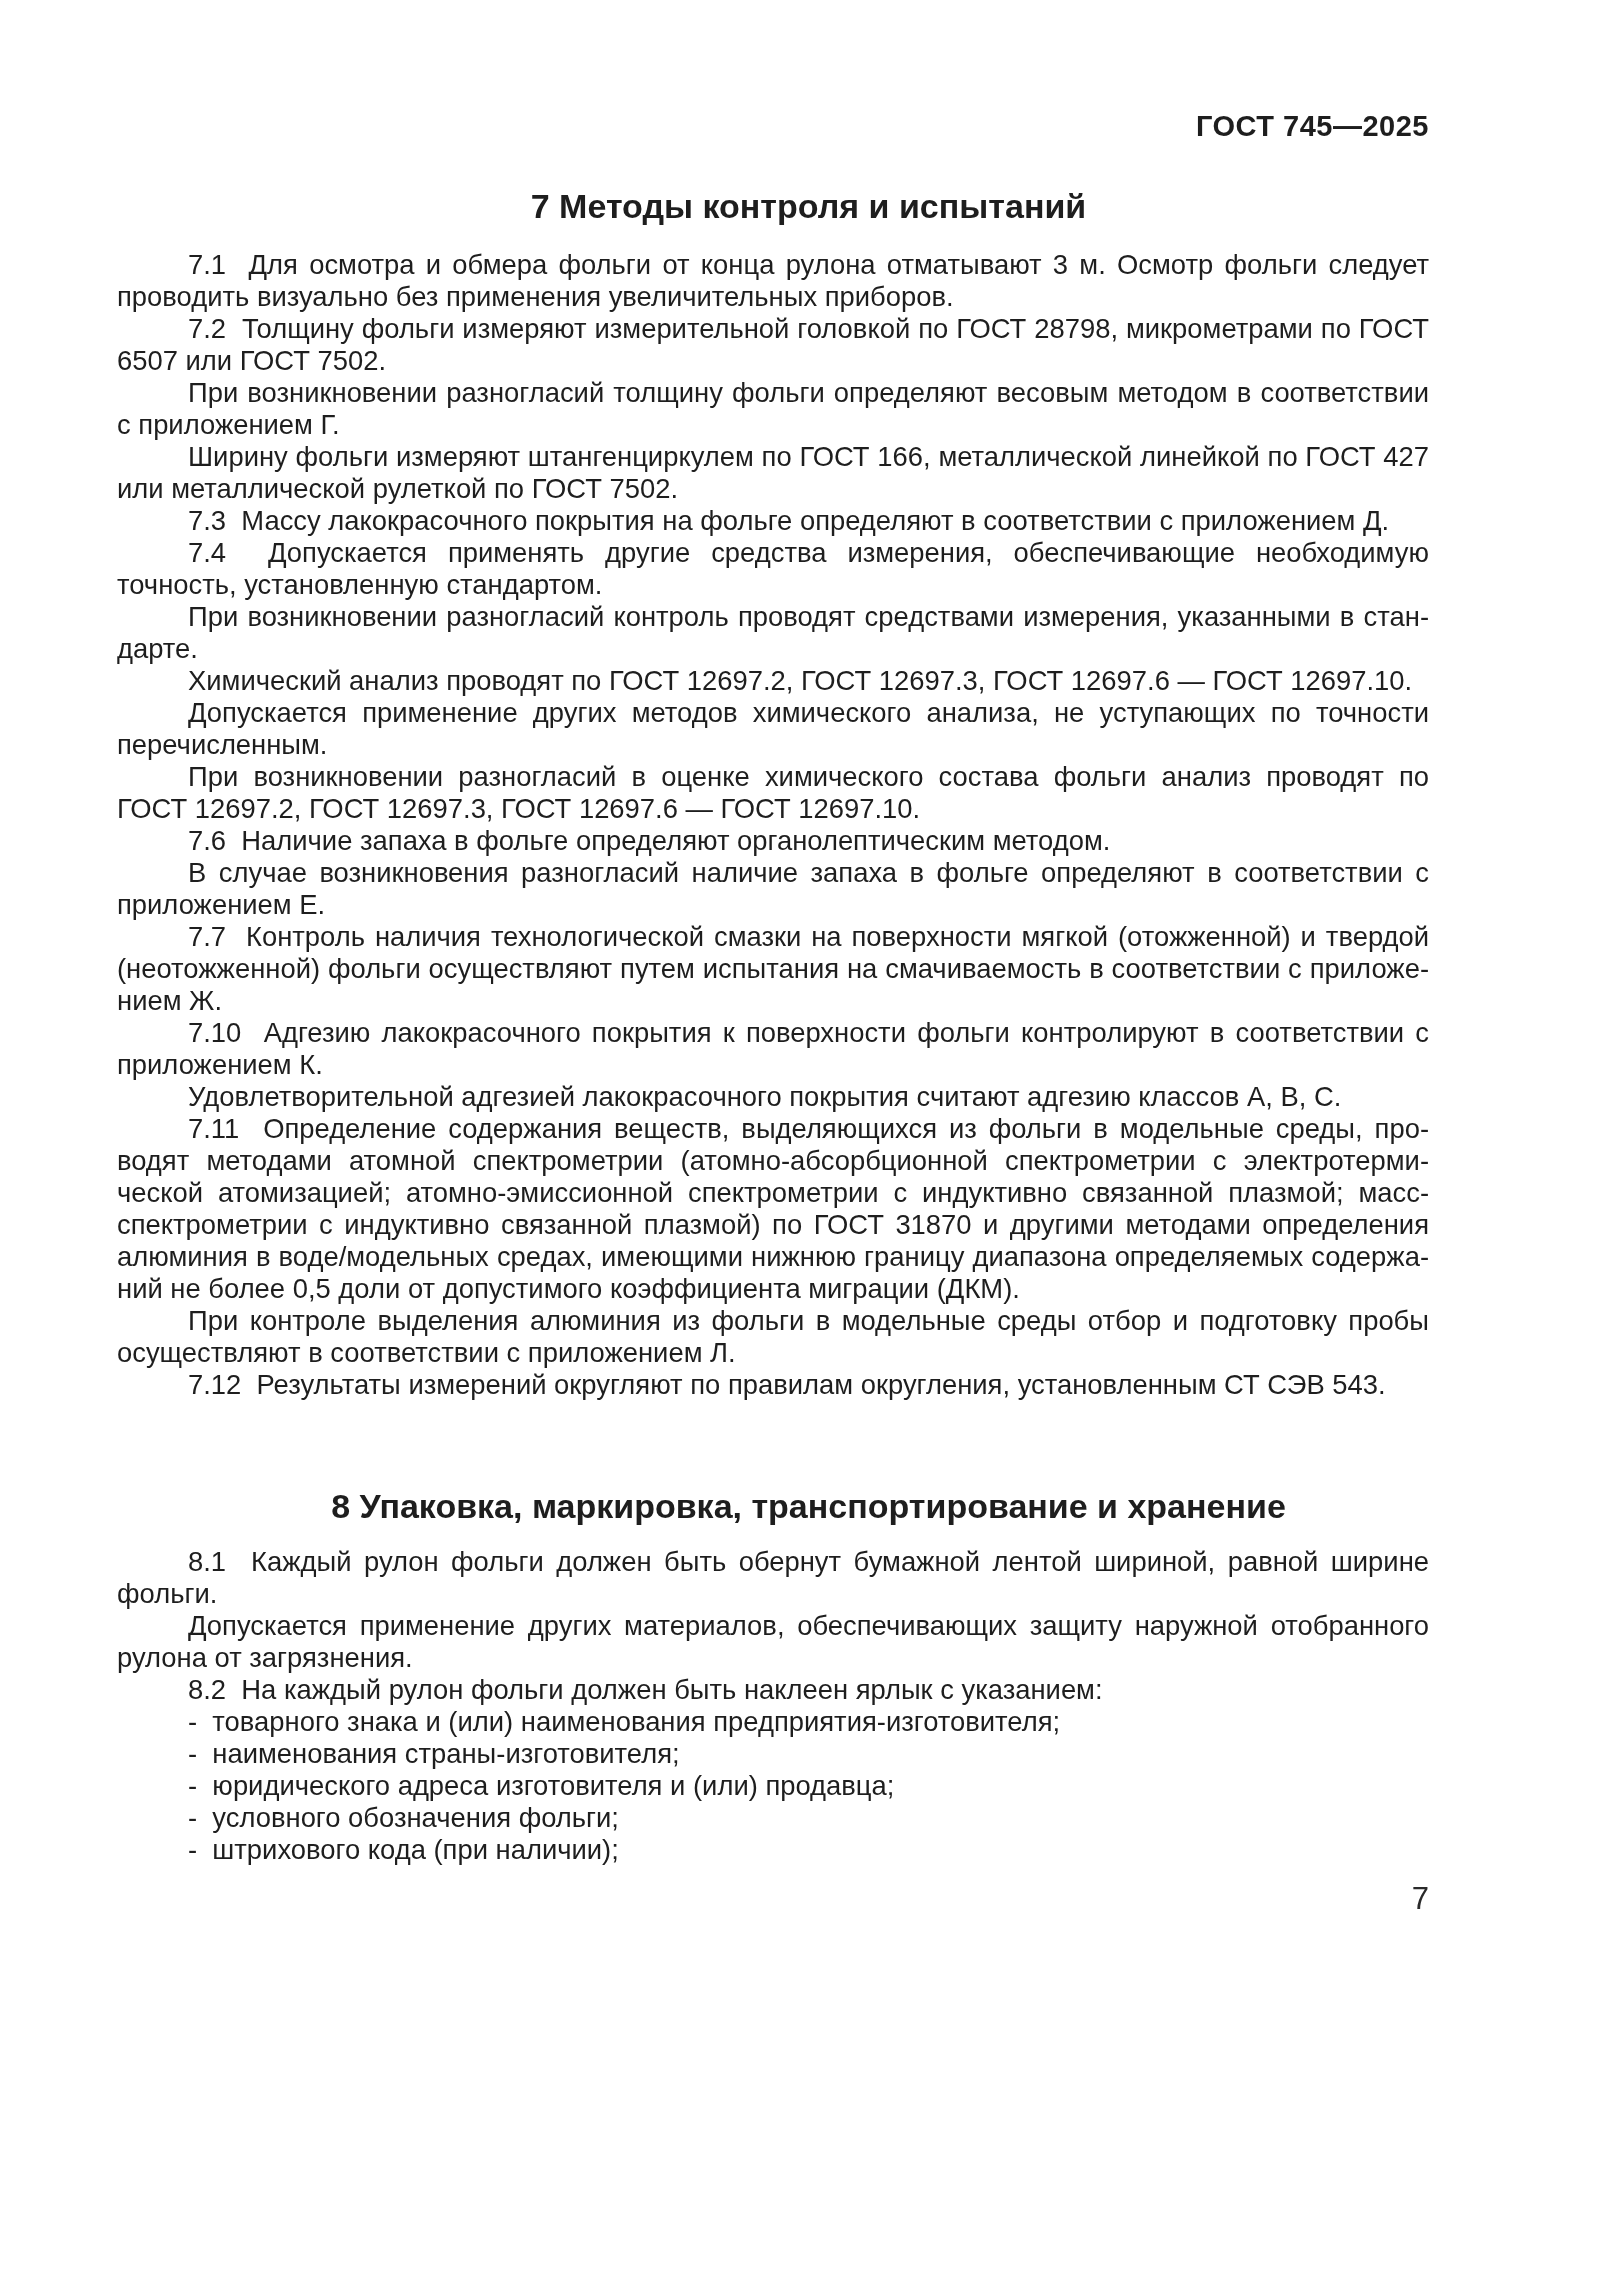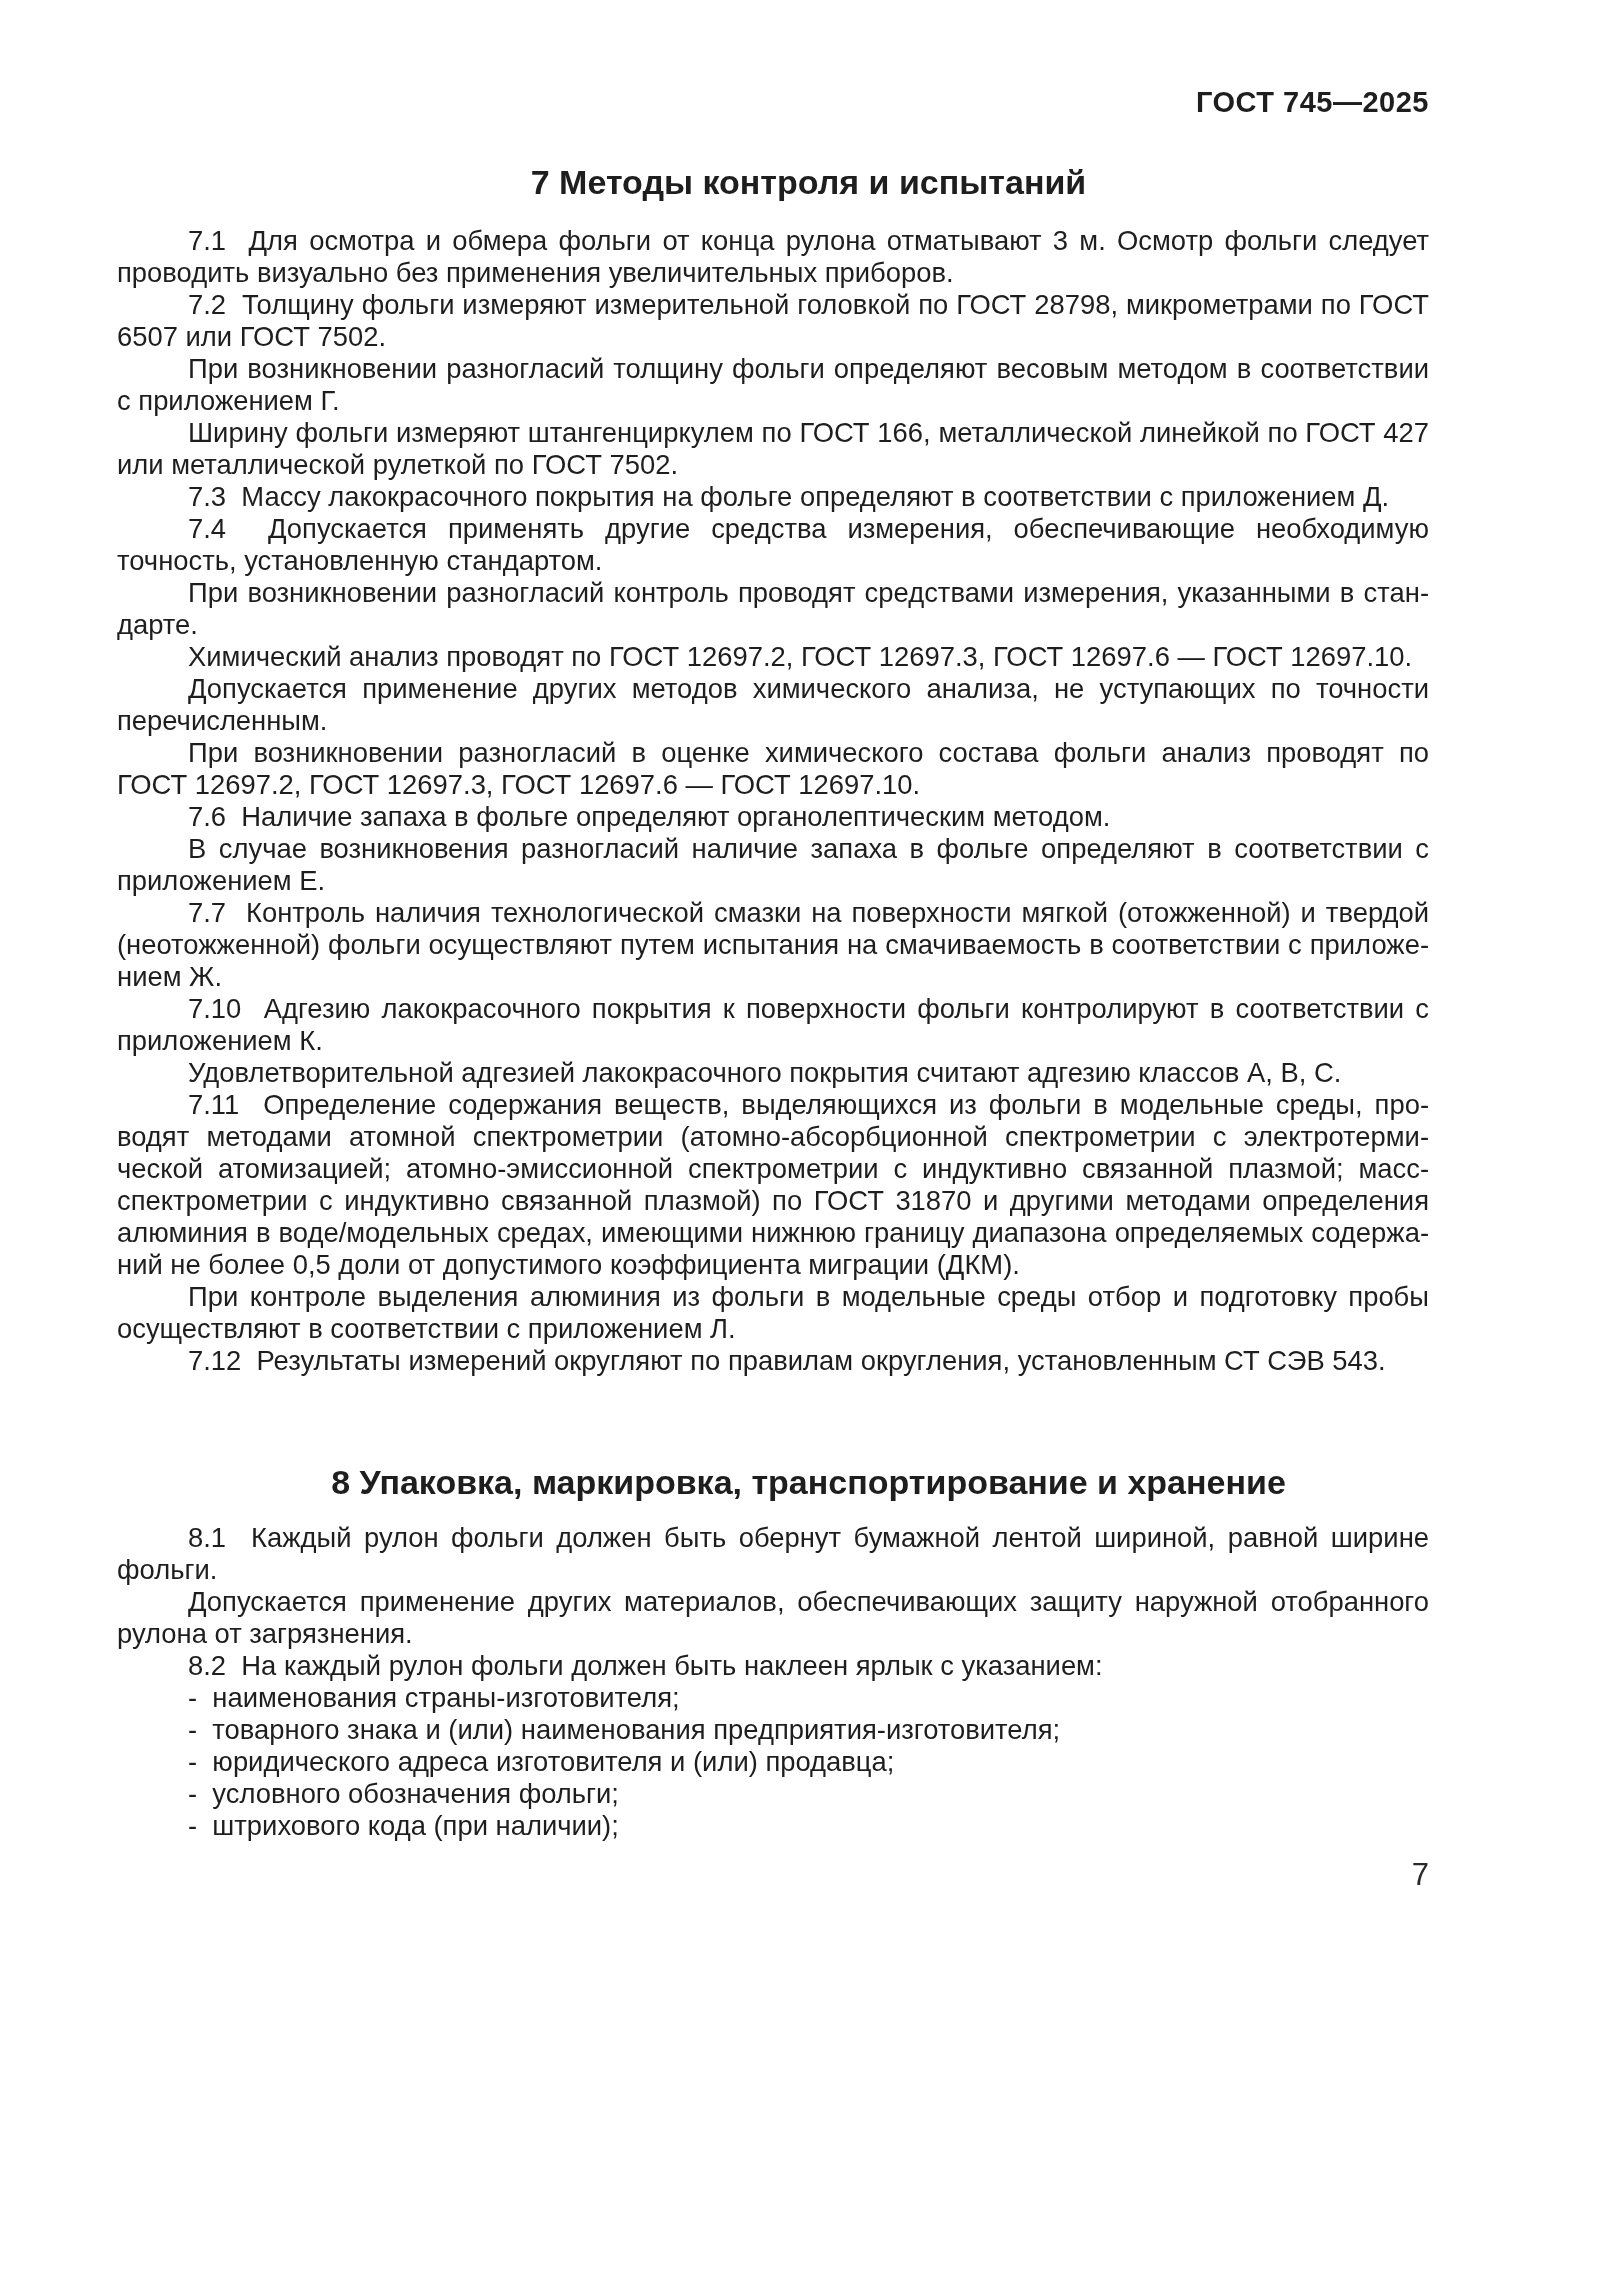--- a/index.html
+++ b/index.html
@@ -14,21 +14,21 @@
     background: #ffffff;
     font-family: "Liberation Sans", sans-serif;
     color: #1e1e1e;
     overflow: hidden;
   }
   .content {
     margin-left: 117px;
     width: 1312px;
   }
   .doc-header {
-    padding-top: 86px;
+    padding-top: 110px;
     text-align: right;
     font-weight: 700;
     font-size: 29px;
     line-height: 32px;
     letter-spacing: 0.5px;
   }
   .section-title {
     font-size: 34px;
     line-height: 43px;
     font-weight: 700;
@@ -94,22 +94,22 @@
 
     <h1 class="section-title s8">8 Упаковка, маркировка, транспортирование и хранение</h1>
 
     <div class="body-block body8">
         <p class="para">8.1&nbsp; Каждый рулон фольги должен быть обернут бумажной лентой шириной, равной ширине фольги.</p>
         <p class="para">Допускается применение других материалов, обеспечивающих защиту наружной отобранного ру­лона от загрязнения.</p>
         <p class="para">8.2&nbsp; На каждый рулон фольги должен быть наклеен ярлык с указанием:</p>
       </div>
 
     <div class="list8">
+        <p class="para">-&nbsp; товарного знака и (или) наименования предприятия-изготовителя;</p>
         <p class="para">-&nbsp; наименования страны-изготовителя;</p>
-        <p class="para">-&nbsp; товарного знака и (или) наименования предприятия-изготовителя;</p>
         <p class="para">-&nbsp; юридического адреса изготовителя и (или) продавца;</p>
         <p class="para">-&nbsp; условного обозначения фольги;</p>
         <p class="para">-&nbsp; штрихового кода (при наличии);</p>
       </div>
 
     <div class="page-number">7</div>
 
   </div>
 </div>
 

